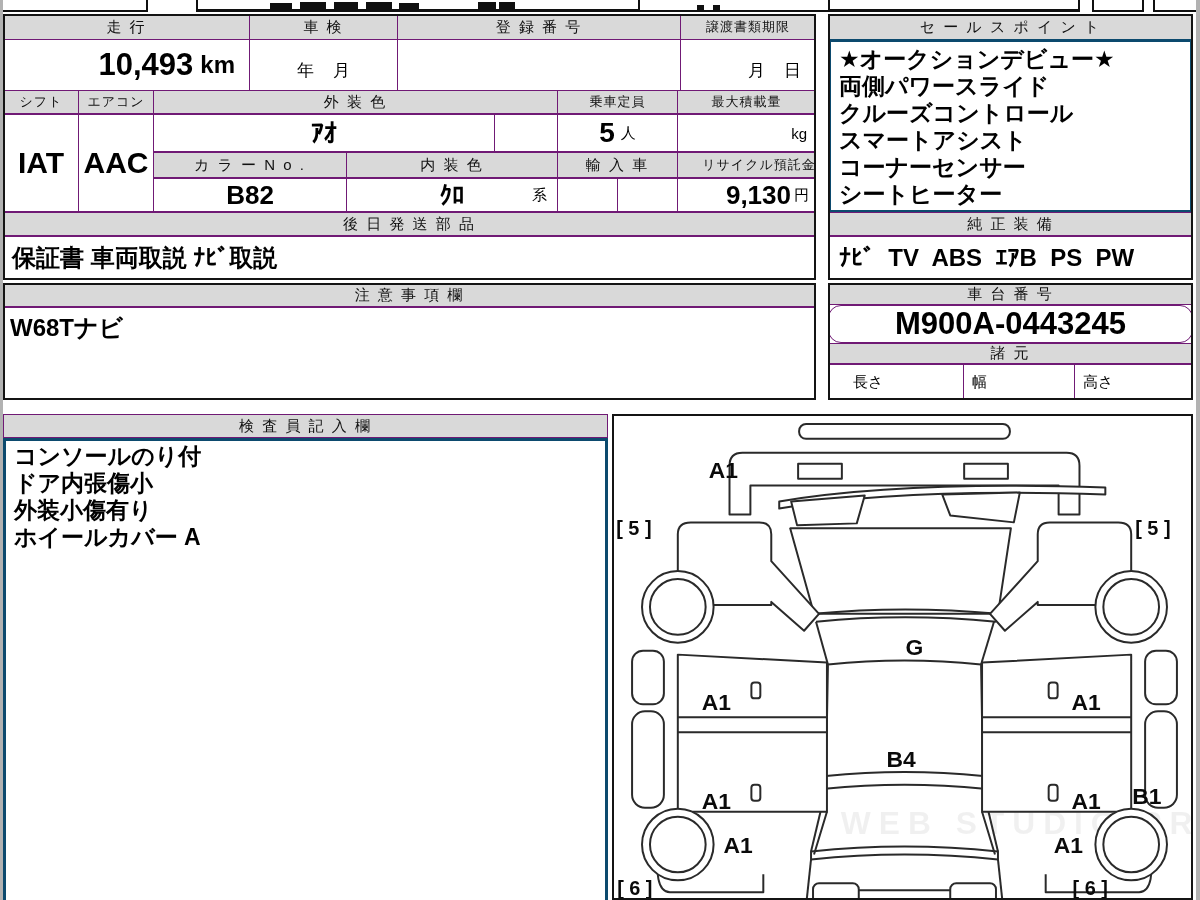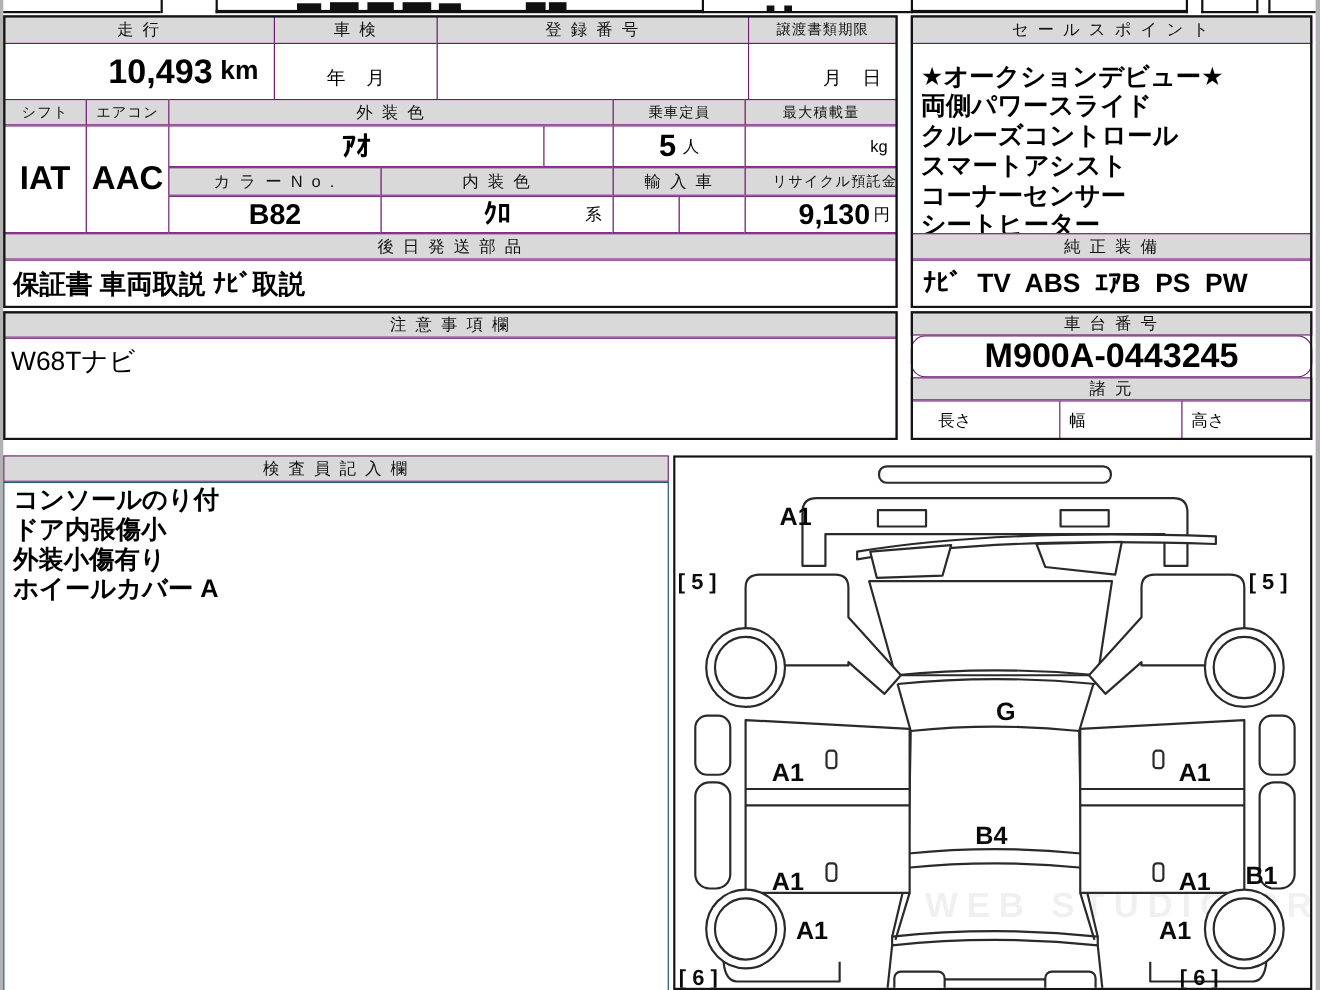--- a/index.html
+++ b/index.html
@@ -8,22 +8,22 @@
   .cell{position:absolute;box-sizing:border-box;border:1px solid #701a75;background:#fff;}
   .hdr{background:#d9d9d9;display:flex;align-items:center;justify-content:center;
        font-size:15px;letter-spacing:2px;color:#111;white-space:pre;}
   .hdr.sm{font-size:13px;letter-spacing:1px;}
   .val{display:flex;align-items:center;justify-content:center;color:#000;white-space:pre;}
   .blockborder{position:absolute;box-sizing:border-box;border:2px solid #141414;pointer-events:none;background:transparent;}
   .bigval{font-weight:bold;font-size:26px;}
   .unit{font-size:15px;font-weight:normal;margin-left:6px;}
   .right{justify-content:flex-end;}
   .left{justify-content:flex-start;}
-  .listbody{position:absolute;box-sizing:border-box;border:1px solid #0c4a6e;background:#fff;
-            padding:16px 0 0 8px;}
+  .listbody{position:absolute;box-sizing:border-box;border:3px solid #0c4a6e;background:#fff;
+            padding:4px 0 0 8px;}
   .listbody div{font-weight:bold;font-size:23px;line-height:27px;color:#000;white-space:pre;}
   .edge{position:absolute;background:#b2b2b2;}
   .topfrag{position:absolute;background:#101010;}
   .vline{position:absolute;background:#101010;}
   .botseg{position:absolute;background:#101010;}
   #diagrambox{position:absolute;left:612px;top:414px;width:581px;height:486px;
               box-sizing:border-box;border:2px solid #141414;overflow:hidden;background:#fff;}
   .dlab{font-family:"Liberation Sans","DejaVu Sans",sans-serif;font-weight:bold;font-size:23px;fill:#0a0a0a;}
   .dlab-s{font-family:"Liberation Sans","DejaVu Sans",sans-serif;font-weight:bold;font-size:20px;fill:#0a0a0a;}
   .wm{font-family:"Liberation Sans","DejaVu Sans",sans-serif;font-weight:bold;font-size:32px;
@@ -123,21 +123,21 @@
     <div>クルーズコントロール</div>
     <div>スマートアシスト</div>
     <div>コーナーセンサー</div>
     <div>シートヒーター</div>
   </div>
   <div class="cell hdr" style="left:828px;top:212px;width:365px;height:24px;">純 正 装 備</div>
   <div class="cell val left" style="left:828px;top:236px;width:365px;height:44px;font-weight:bold;font-size:24px;padding-left:10px;">ﾅﾋﾞ  TV  ABS  ｴｱB  PS  PW</div>
   <div class="blockborder" style="left:828px;top:14px;width:365px;height:266px;"></div>
 
   <div class="cell hdr" style="left:3px;top:283px;width:813px;height:24px;">注 意 事 項 欄</div>
-  <div class="cell val left" style="left:3px;top:307px;width:813px;height:93px;font-weight:normal;font-size:24px;padding-left:6px;align-items:flex-start;padding-top:4px;">W68Tナビ</div>
+  <div class="cell val left" style="left:3px;top:307px;width:813px;height:93px;font-weight:bold;font-size:24px;padding-left:6px;align-items:flex-start;padding-top:4px;">W68Tナビ</div>
   <div class="blockborder" style="left:3px;top:283px;width:813px;height:117px;"></div>
 
   <div class="cell hdr" style="left:828px;top:283px;width:365px;height:22px;">車 台 番 号</div>
   <div class="cell val" style="left:828px;top:305px;width:365px;height:38px;font-weight:bold;font-size:31px;border-radius:13px;">M900A-0443245</div>
   <div class="cell hdr" style="left:828px;top:343px;width:365px;height:21px;">諸 元</div>
   <div class="cell val left" style="left:828px;top:364px;width:136px;height:36px;font-size:15px;padding-left:24px;">
     <span>長さ</span>
     <span></span>
   </div>
   <div class="cell val left" style="left:963px;top:364px;width:112px;height:36px;font-size:15px;padding-left:8px;">

